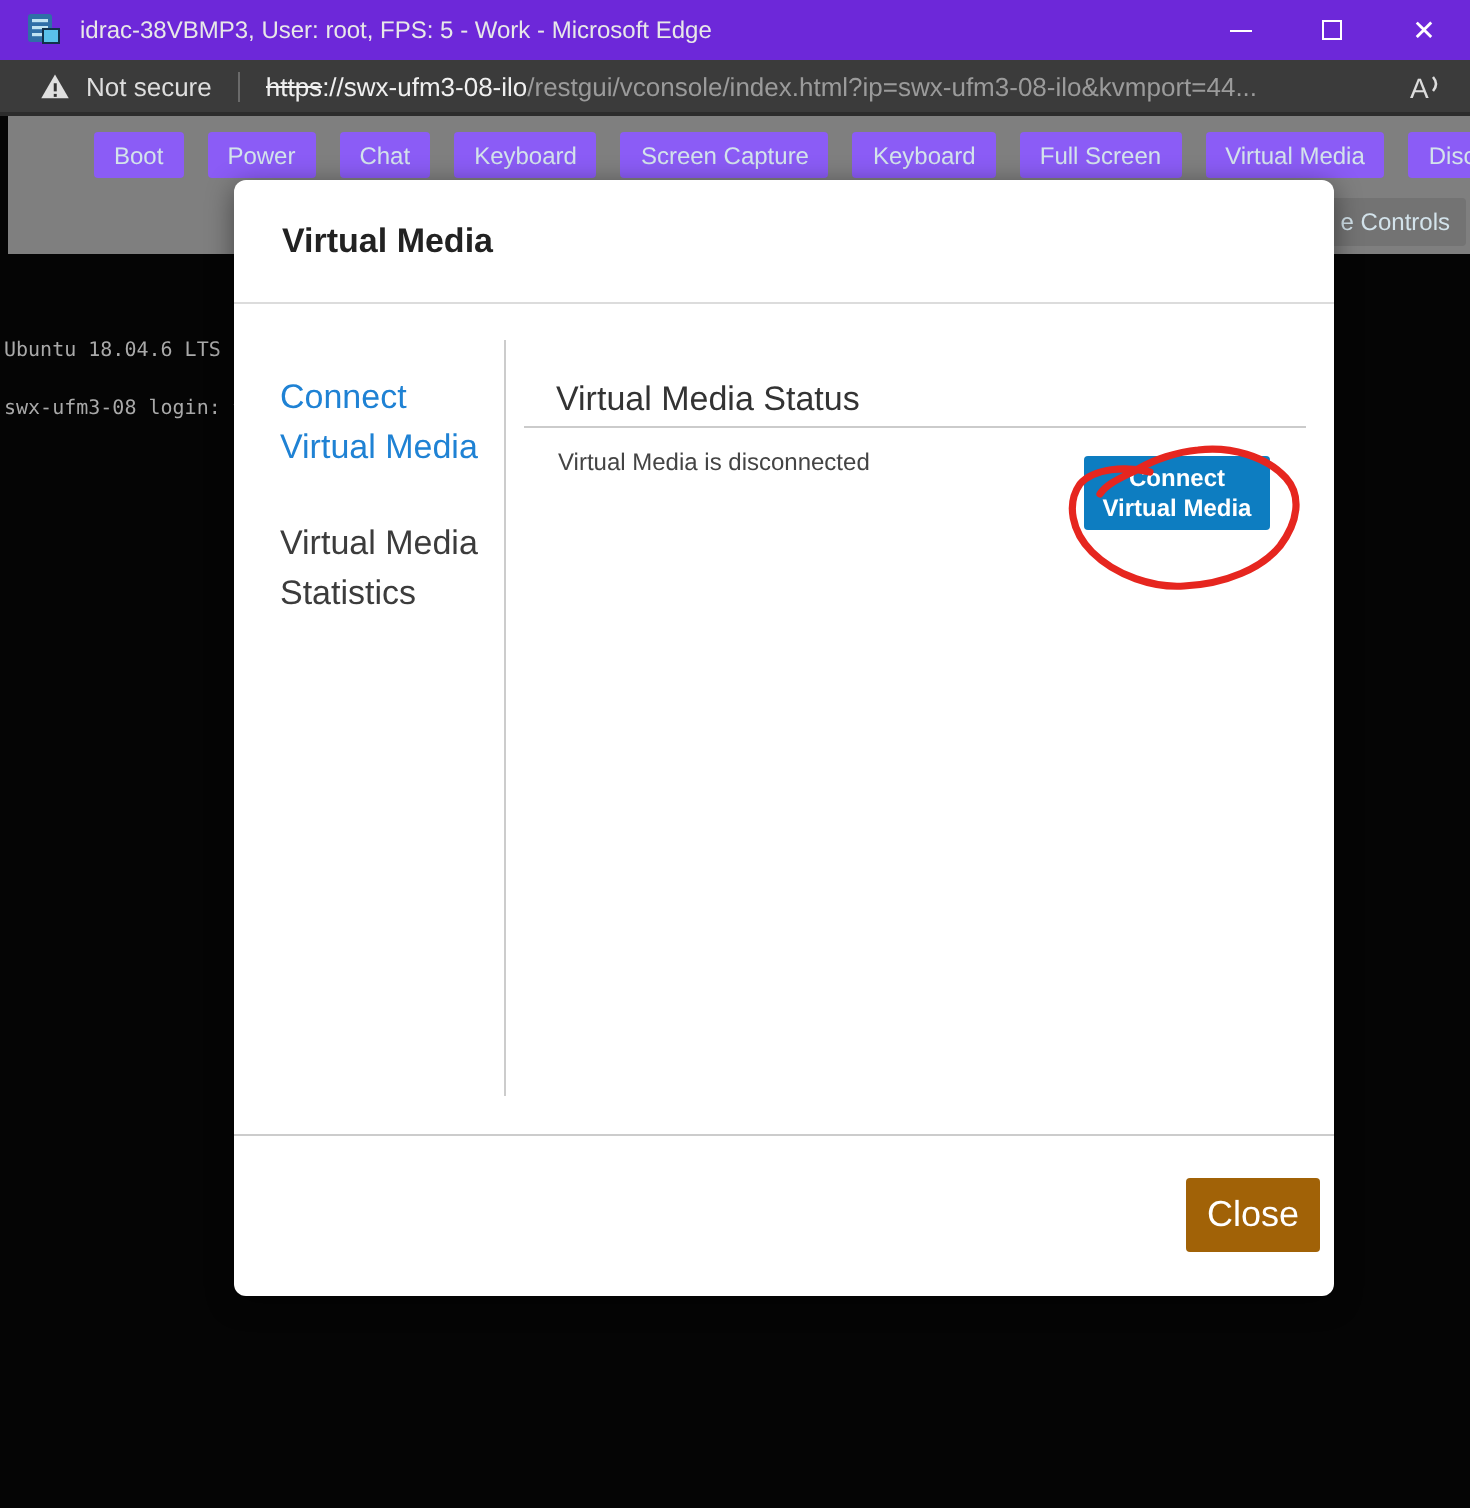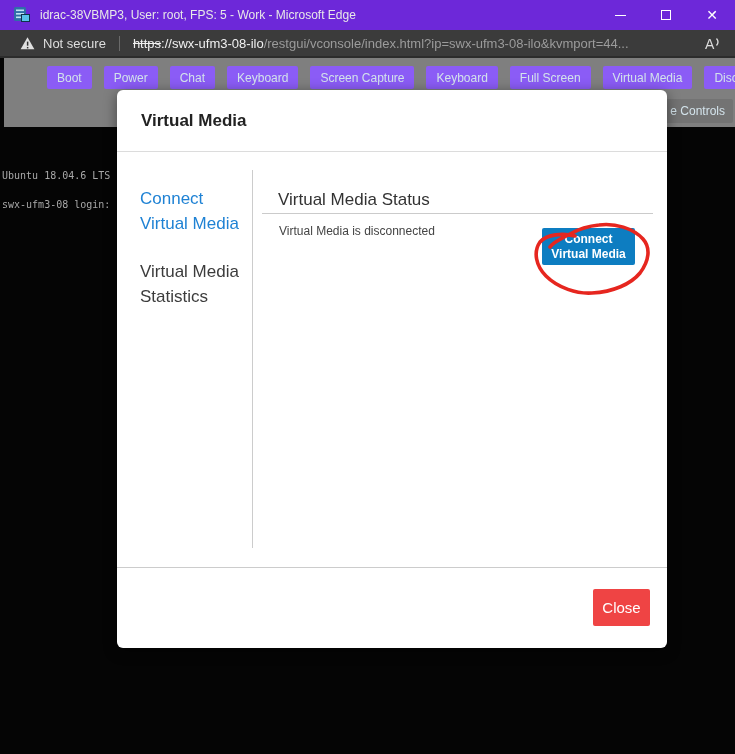--- a/index.html
+++ b/index.html
@@ -47,21 +47,21 @@
   .side-item.active { color:#1f82d4; }
 
   .content-heading { position:absolute; left:161px; top:100px; font-size:17px; color:#333; }
   .heading-rule { position:absolute; left:145px; top:123px; width:391px; height:1px; background:#cbcbcb; }
   .status-text { position:absolute; left:162px; top:134px; font-size:12px; color:#444; }
 
   .connect-btn { position:absolute; left:425px; top:138px; width:93px; height:37px; background:#0d7dc1; border-radius:2px; color:#fff; font-size:12px; font-weight:bold; text-align:center; padding-top:4px; line-height:15px; cursor:pointer; }
   .annotation-svg { position:absolute; left:408px; top:126px; pointer-events:none; }
 
   .footer-rule { position:absolute; left:0; top:477px; width:550px; height:1px; background:#cccccc; }
-  .close-btn { position:absolute; left:476px; top:499px; width:57px; height:37px; background:#ef4444; border-radius:2px; color:#fff; font-size:15px; display:flex; align-items:center; justify-content:center; cursor:pointer; }
+  .close-btn { position:absolute; left:476px; top:499px; width:67px; height:37px; background:#a16207; border-radius:2px; color:#fff; font-size:18px; display:flex; align-items:center; justify-content:center; cursor:pointer; }
 </style>
 </head>
 <body>
 
 <div id="stage">
 
   <div class="titlebar">
     <svg class="favicon" viewBox="0 0 18 18">
       <rect x="1" y="1" width="12" height="14" rx="1.5" fill="#2f6fa7"></rect>
       <rect x="3" y="3.5" width="8" height="1.6" fill="#bfe3f2"></rect>

